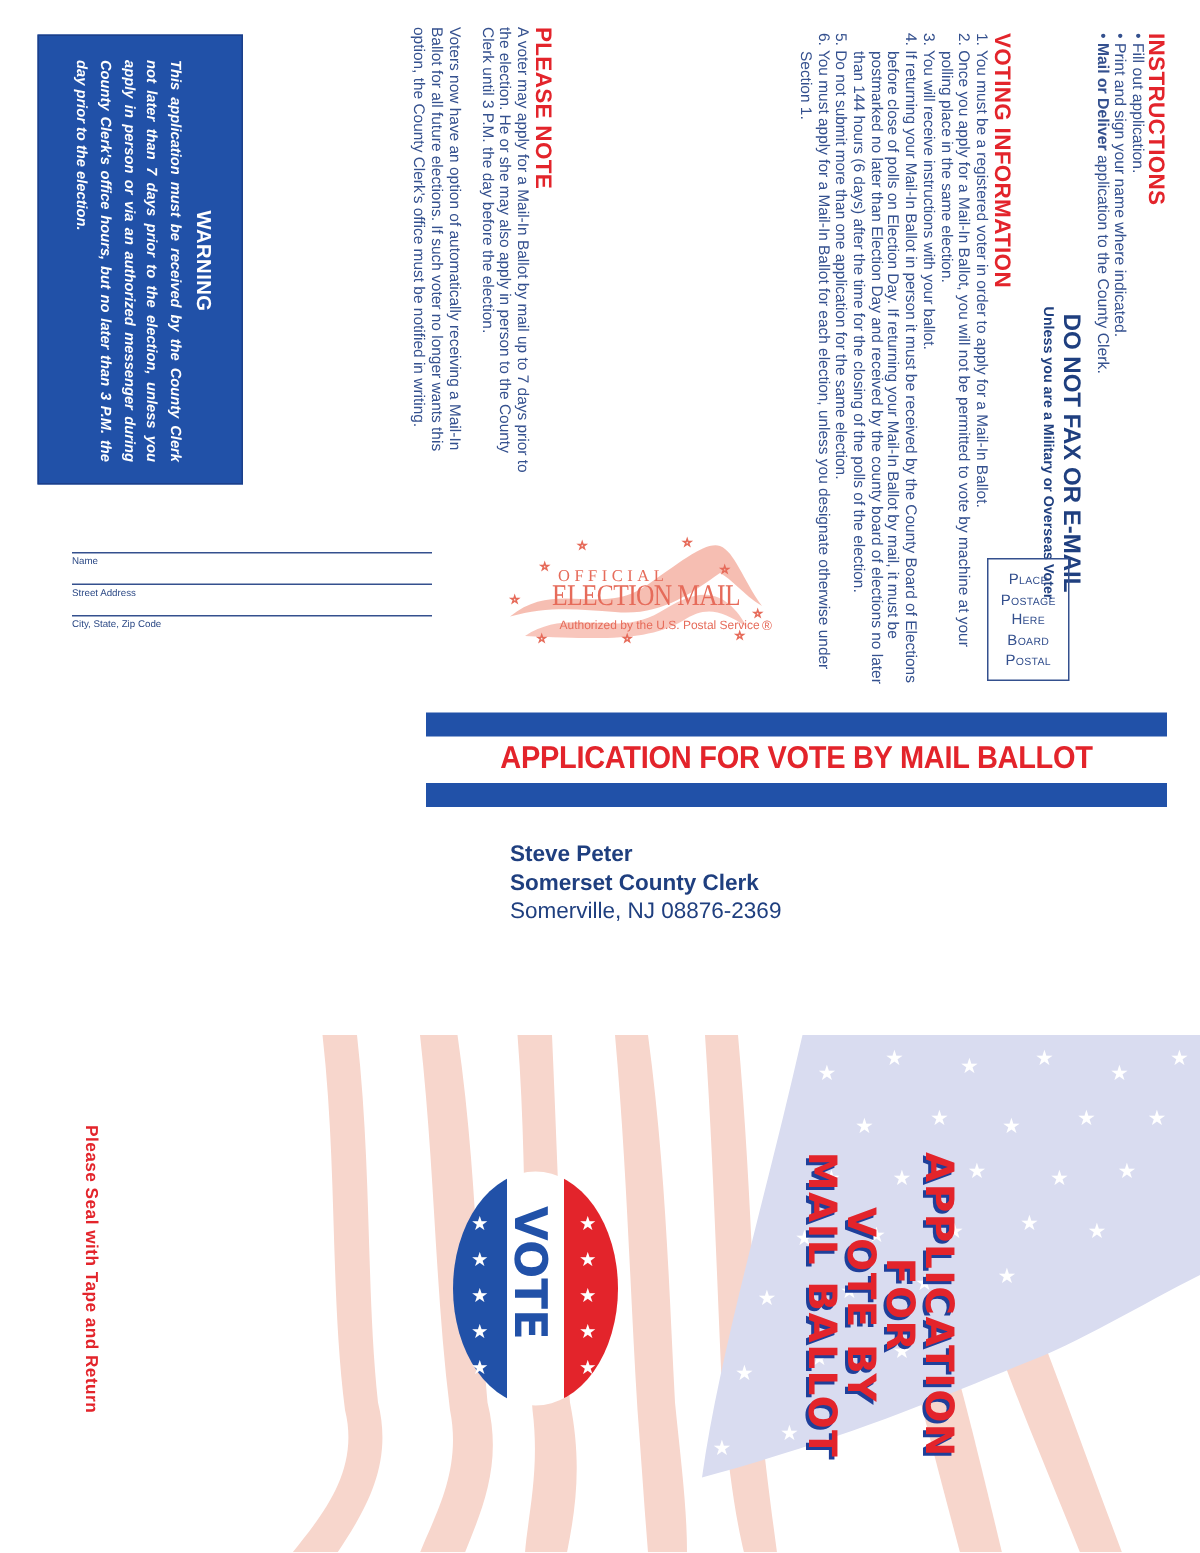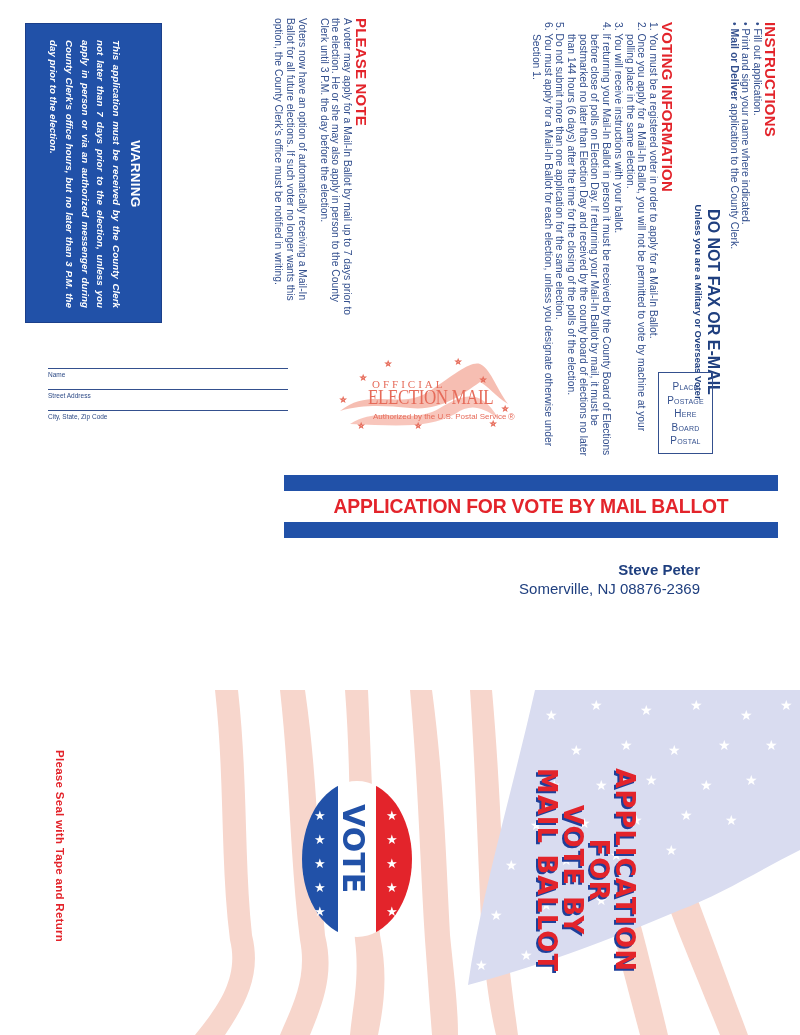--- a/index.html
+++ b/index.html
@@ -86,21 +86,21 @@
   .band { position: absolute; left: 284px; width: 494px; height: 16px; background: #2151a8; }
   .band.top { top: 475px; }
   .band.bottom { top: 522px; }
   .band-title {
     position: absolute; left: 284px; top: 491px; width: 494px; text-align: center;
     color: #e3242b; font-weight: bold; font-size: 21px; line-height: 30px;
     transform: scaleX(0.92); transform-origin: 50% 0; letter-spacing: -0.2px;
   }
 
   
-  .addressee { position: absolute; left: 340px; top: 560px; width: 360px; text-align: right; color: #1f3f7f; }
+  .addressee { position: absolute; left: 340px; top: 560px; width: 360px; text-align: left; color: #1f3f7f; }
   .addr-name, .addr-office { font-weight: bold; font-size: 15px; line-height: 19px; }
   .addr-line { font-size: 15px; line-height: 19px; }
 
   
   .flag-art { position: absolute; left: 0; top: 680px; width: 800px; height: 355px; overflow: hidden; }
   .seal-note {
     position: absolute; left: 34px; top: 750px; width: 240px; height: 20px;
     transform-origin: 0 0;
     transform: translate(32px, 0) rotate(90deg);
     color: #e3242b; font-weight: bold; font-size: 11.5px; letter-spacing: 0.3px;
@@ -203,20 +203,21 @@
   <span>Board</span>
   <span>Postal</span>
 </div>
 
 <div class="band top"></div>
 <div class="band-title">APPLICATION FOR VOTE BY MAIL BALLOT</div>
 <div class="band bottom"></div>
 
 <div class="addressee">
   <div class="addr-name">Steve Peter</div>
+  <div class="addr-office">Somerset County Clerk</div>
   <div class="addr-line">Somerville, NJ 08876-2369</div>
 </div>
 
 <div class="flag-art">
   <svg width="800" height="355" viewBox="0 0 800 355">
 
     <g fill="#f7d6cc">
       <path d="M215,10 C225,100 220,180 230,260 C240,300 215,330 195,355 L225,355 C245,325 262,295 252,255 C244,180 248,100 238,10 Z"></path>
       <path d="M280,10 C290,100 290,180 300,260 C308,300 290,330 280,355 L310,355 C322,325 335,295 325,255 C318,180 318,100 305,10 Z"></path>
       <path d="M345,10 C352,100 348,180 355,260 C360,300 352,330 350,355 L378,355 C384,325 388,295 380,255 C374,180 372,100 368,10 Z"></path>

